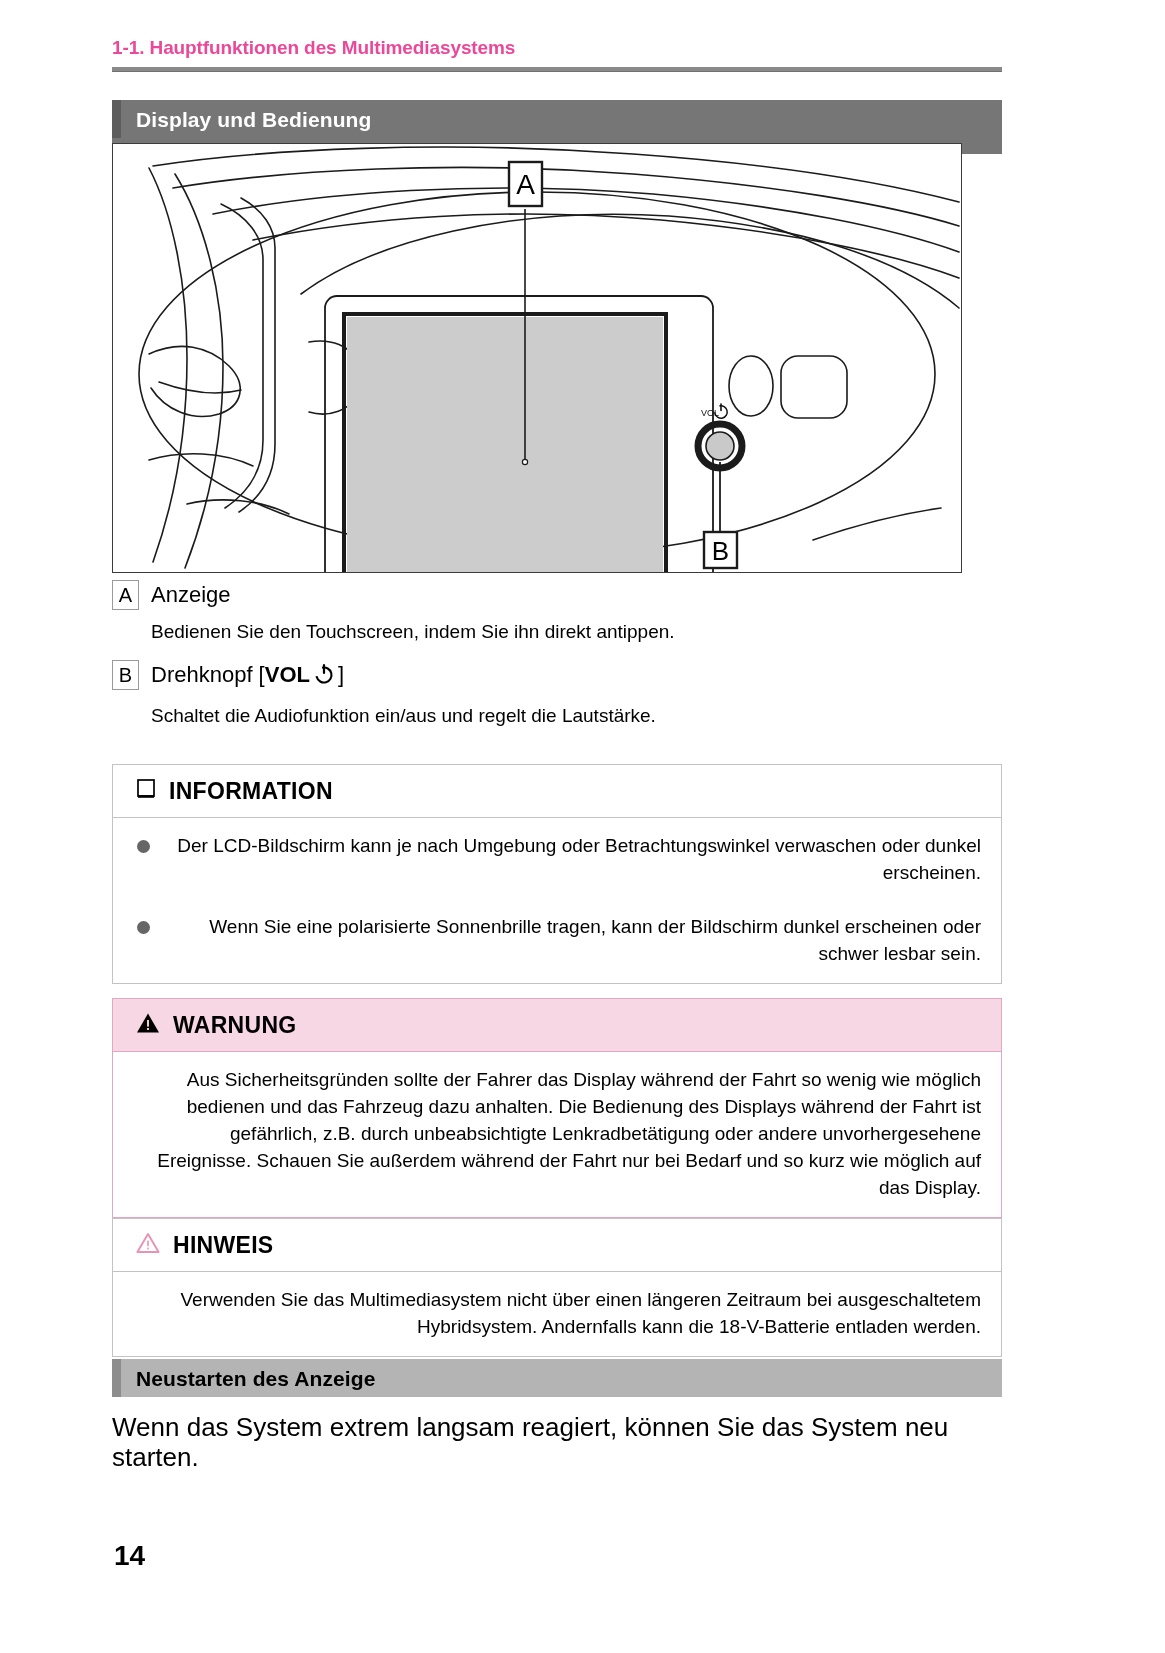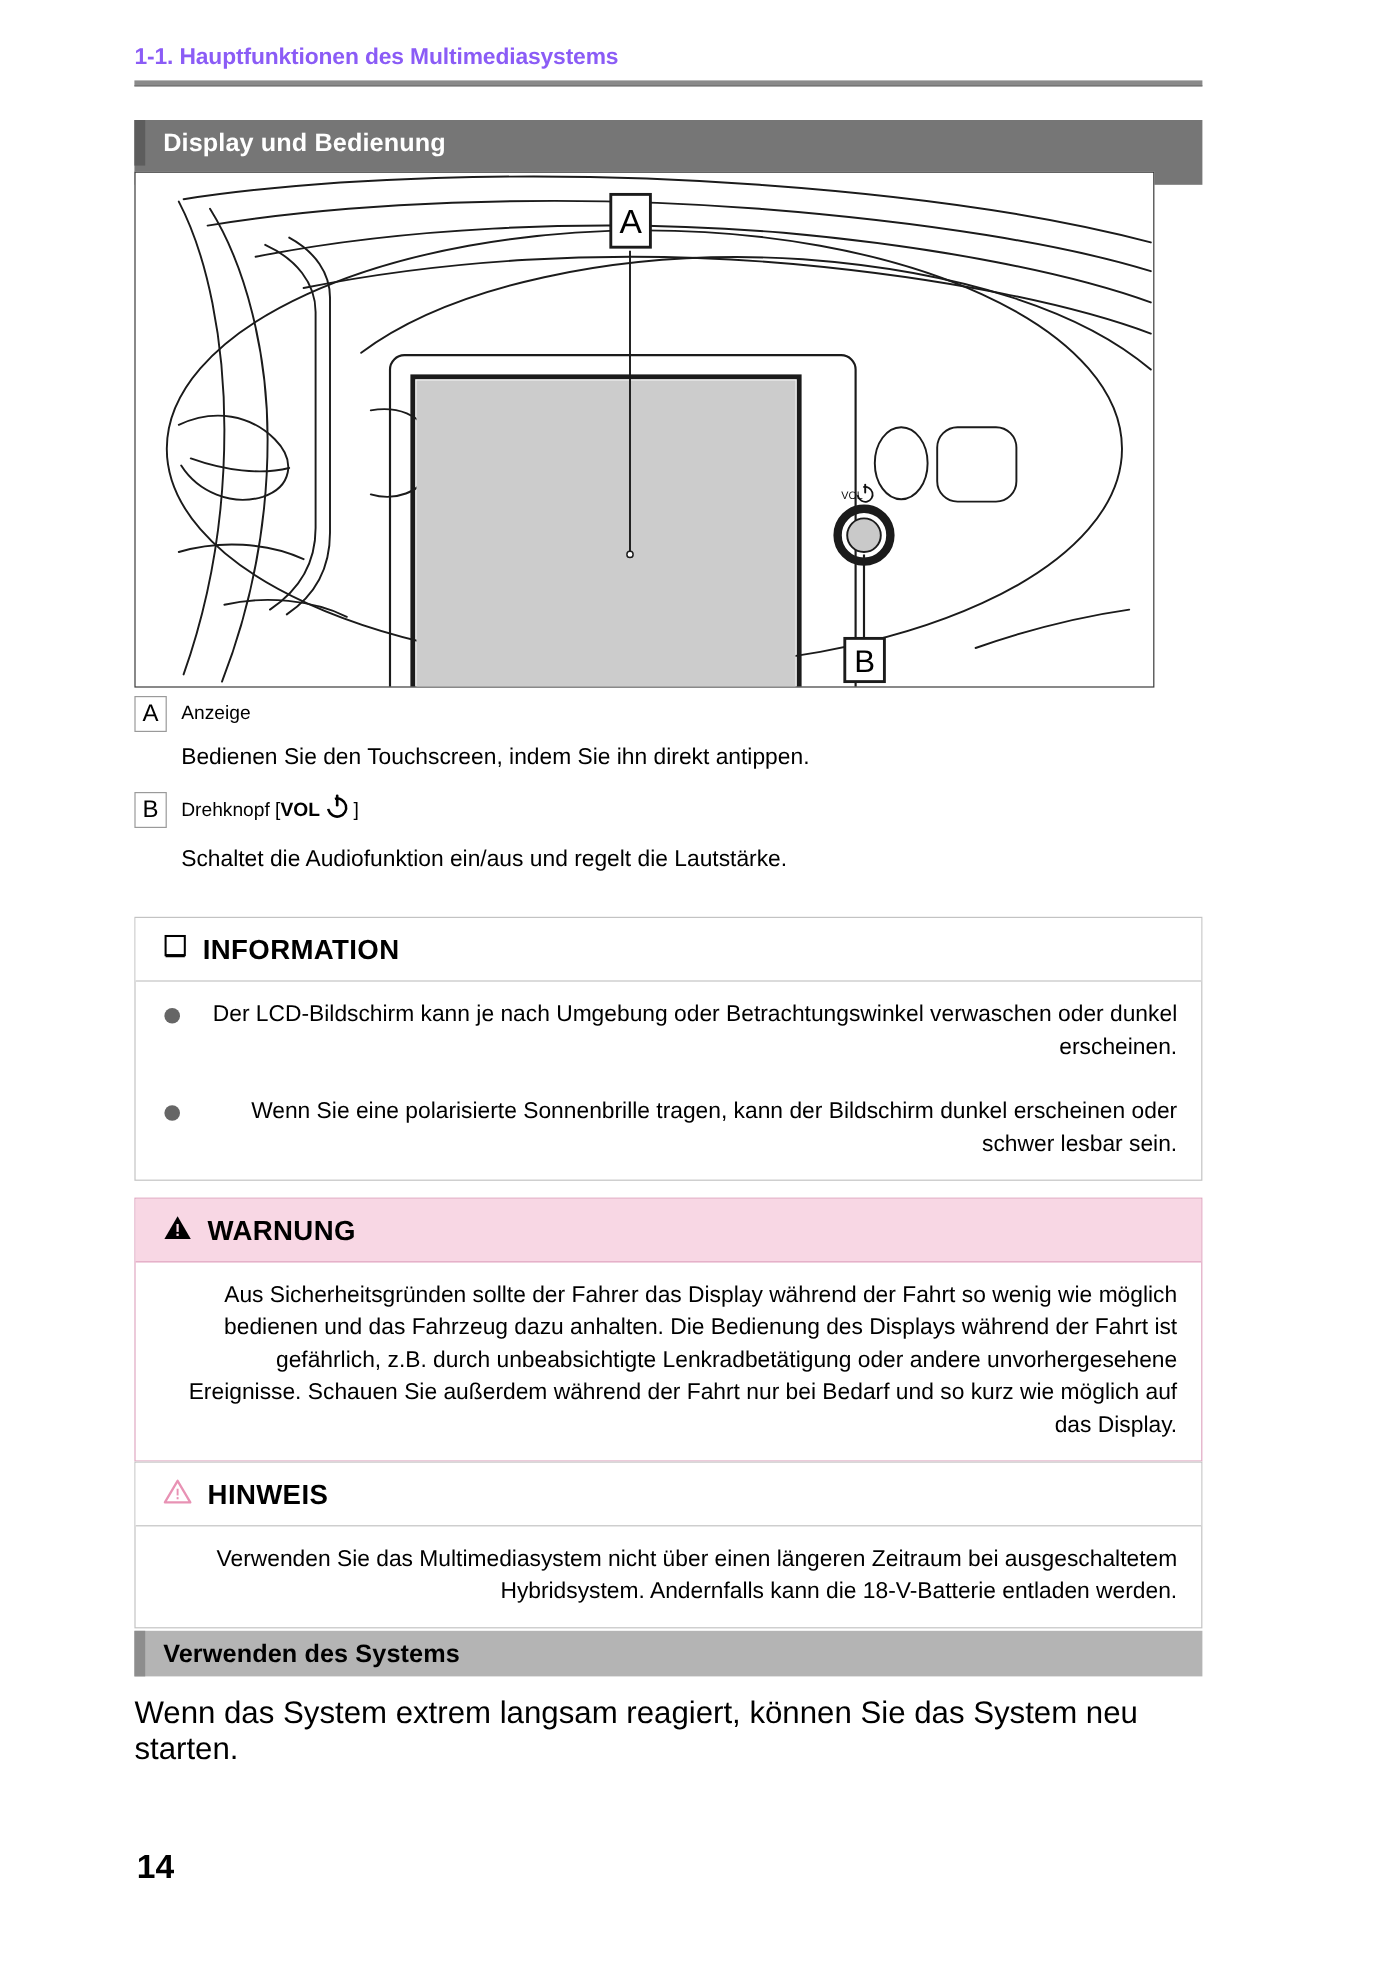--- a/index.html
+++ b/index.html
@@ -27,21 +27,21 @@
   .runhead {
     position: absolute;
     left: 112px;
     top: 36px;
     width: 890px;
   }
   .runhead-text {
     font-size: 19px;
     font-weight: bold;
     letter-spacing: -0.1px;
-    color: #8b5cf6;
+    color: #ec4899;
     line-height: 24px;
   }
   .runhead-rule {
     margin-top: 7px;
     height: 4px;
     background: #8a8a8a;
     border-bottom: 1px solid #707070;
   }
 
   
@@ -125,21 +125,21 @@
     border: 1px solid #9a9a9a;
     box-sizing: border-box;
     text-align: center;
     font-size: 20px;
     line-height: 28px;
     color: #000;
     flex: none;
   }
   .callout-title {
     margin-left: 12px;
-    font-size: 16px;
+    font-size: 22px;
     line-height: 30px;
   }
   .callout-title .b { font-weight: bold; }
   .callout-desc {
     margin-left: 39px;
     margin-top: 9px;
     font-size: 19px;
     line-height: 26px;
   }
 
@@ -381,20 +381,20 @@
       </span>
       <span class="htxt">HINWEIS</span>
     </div>
     <div class="box-body">
       <p>Verwenden Sie das Multimediasystem nicht über einen längeren Zeitraum bei ausgeschaltetem Hybridsystem. Andernfalls kann die 18-V-Batterie entladen werden.</p>
     </div>
   </div>
 
   <div class="sub-header" style="top:1359px;">
     <div class="bar"></div>
-    <div class="label">Verwenden des Systems</div>
+    <div class="label">Neustarten des Anzeige</div>
   </div>
 
   <div class="body-para" style="top:1412px;">Wenn das System extrem langsam reagiert, können Sie das System neu starten.</div>
 
   <div class="pageno">14</div>
 
 </div>
 
 </body></html>

